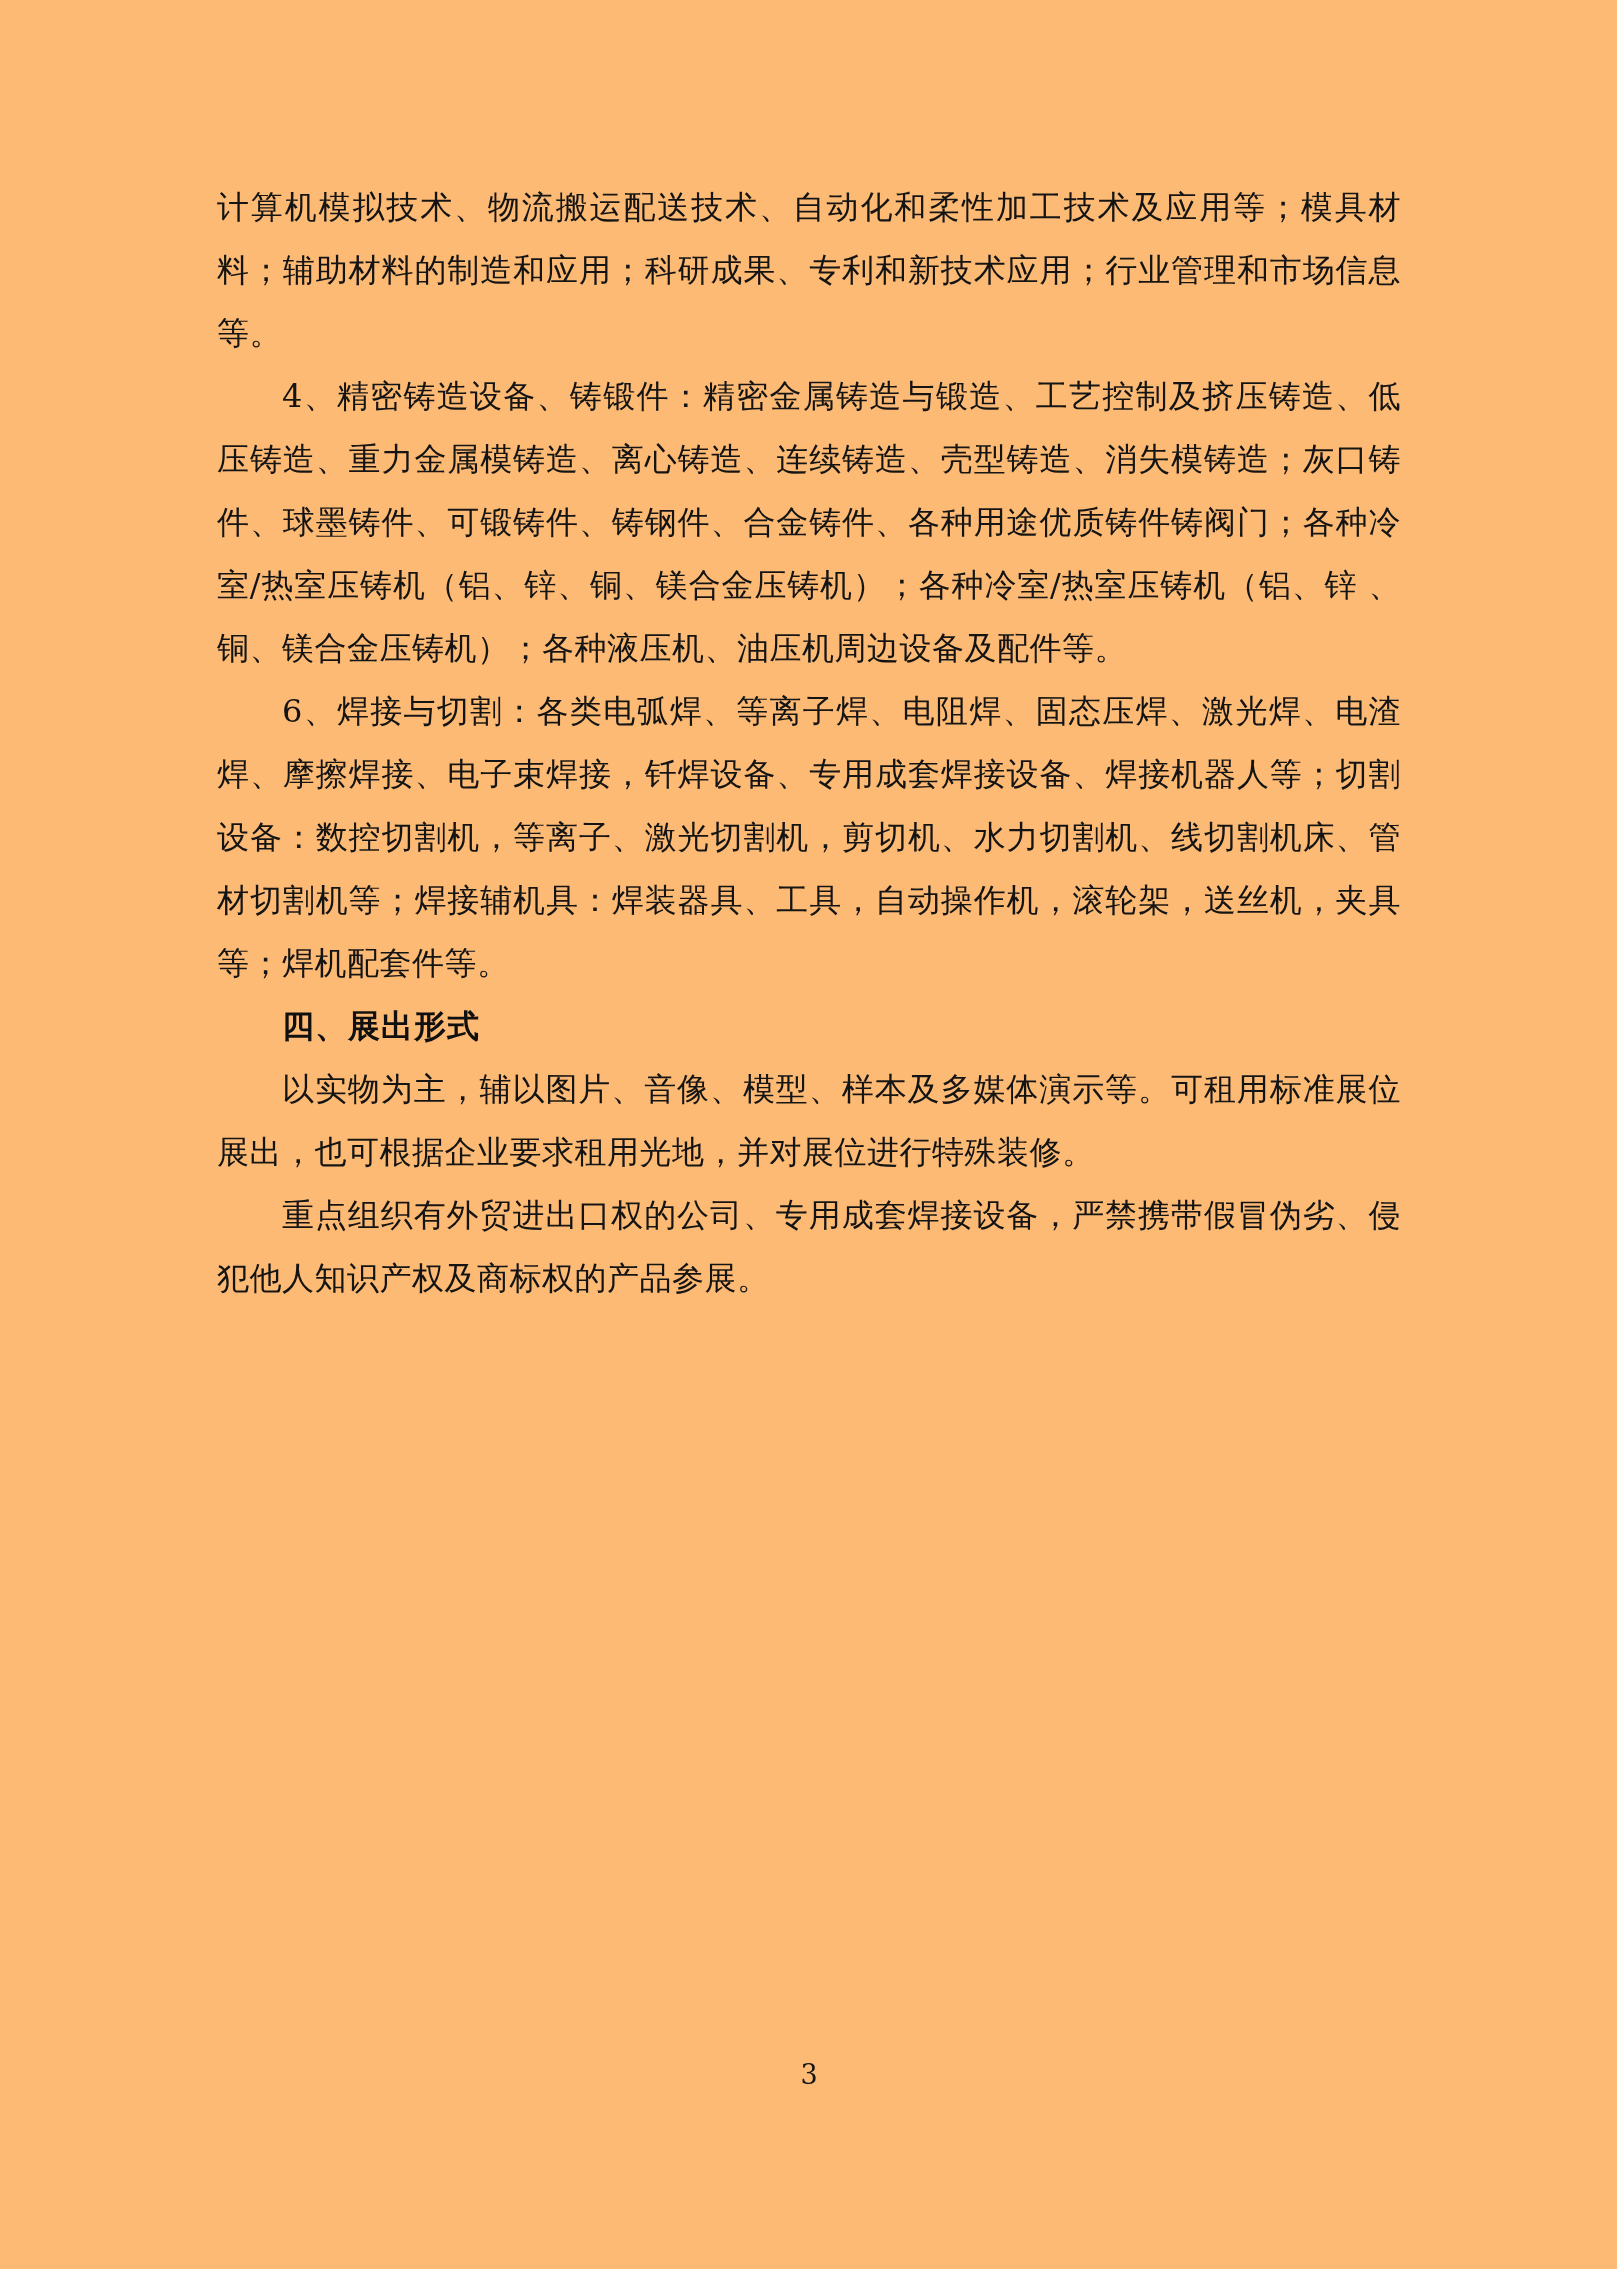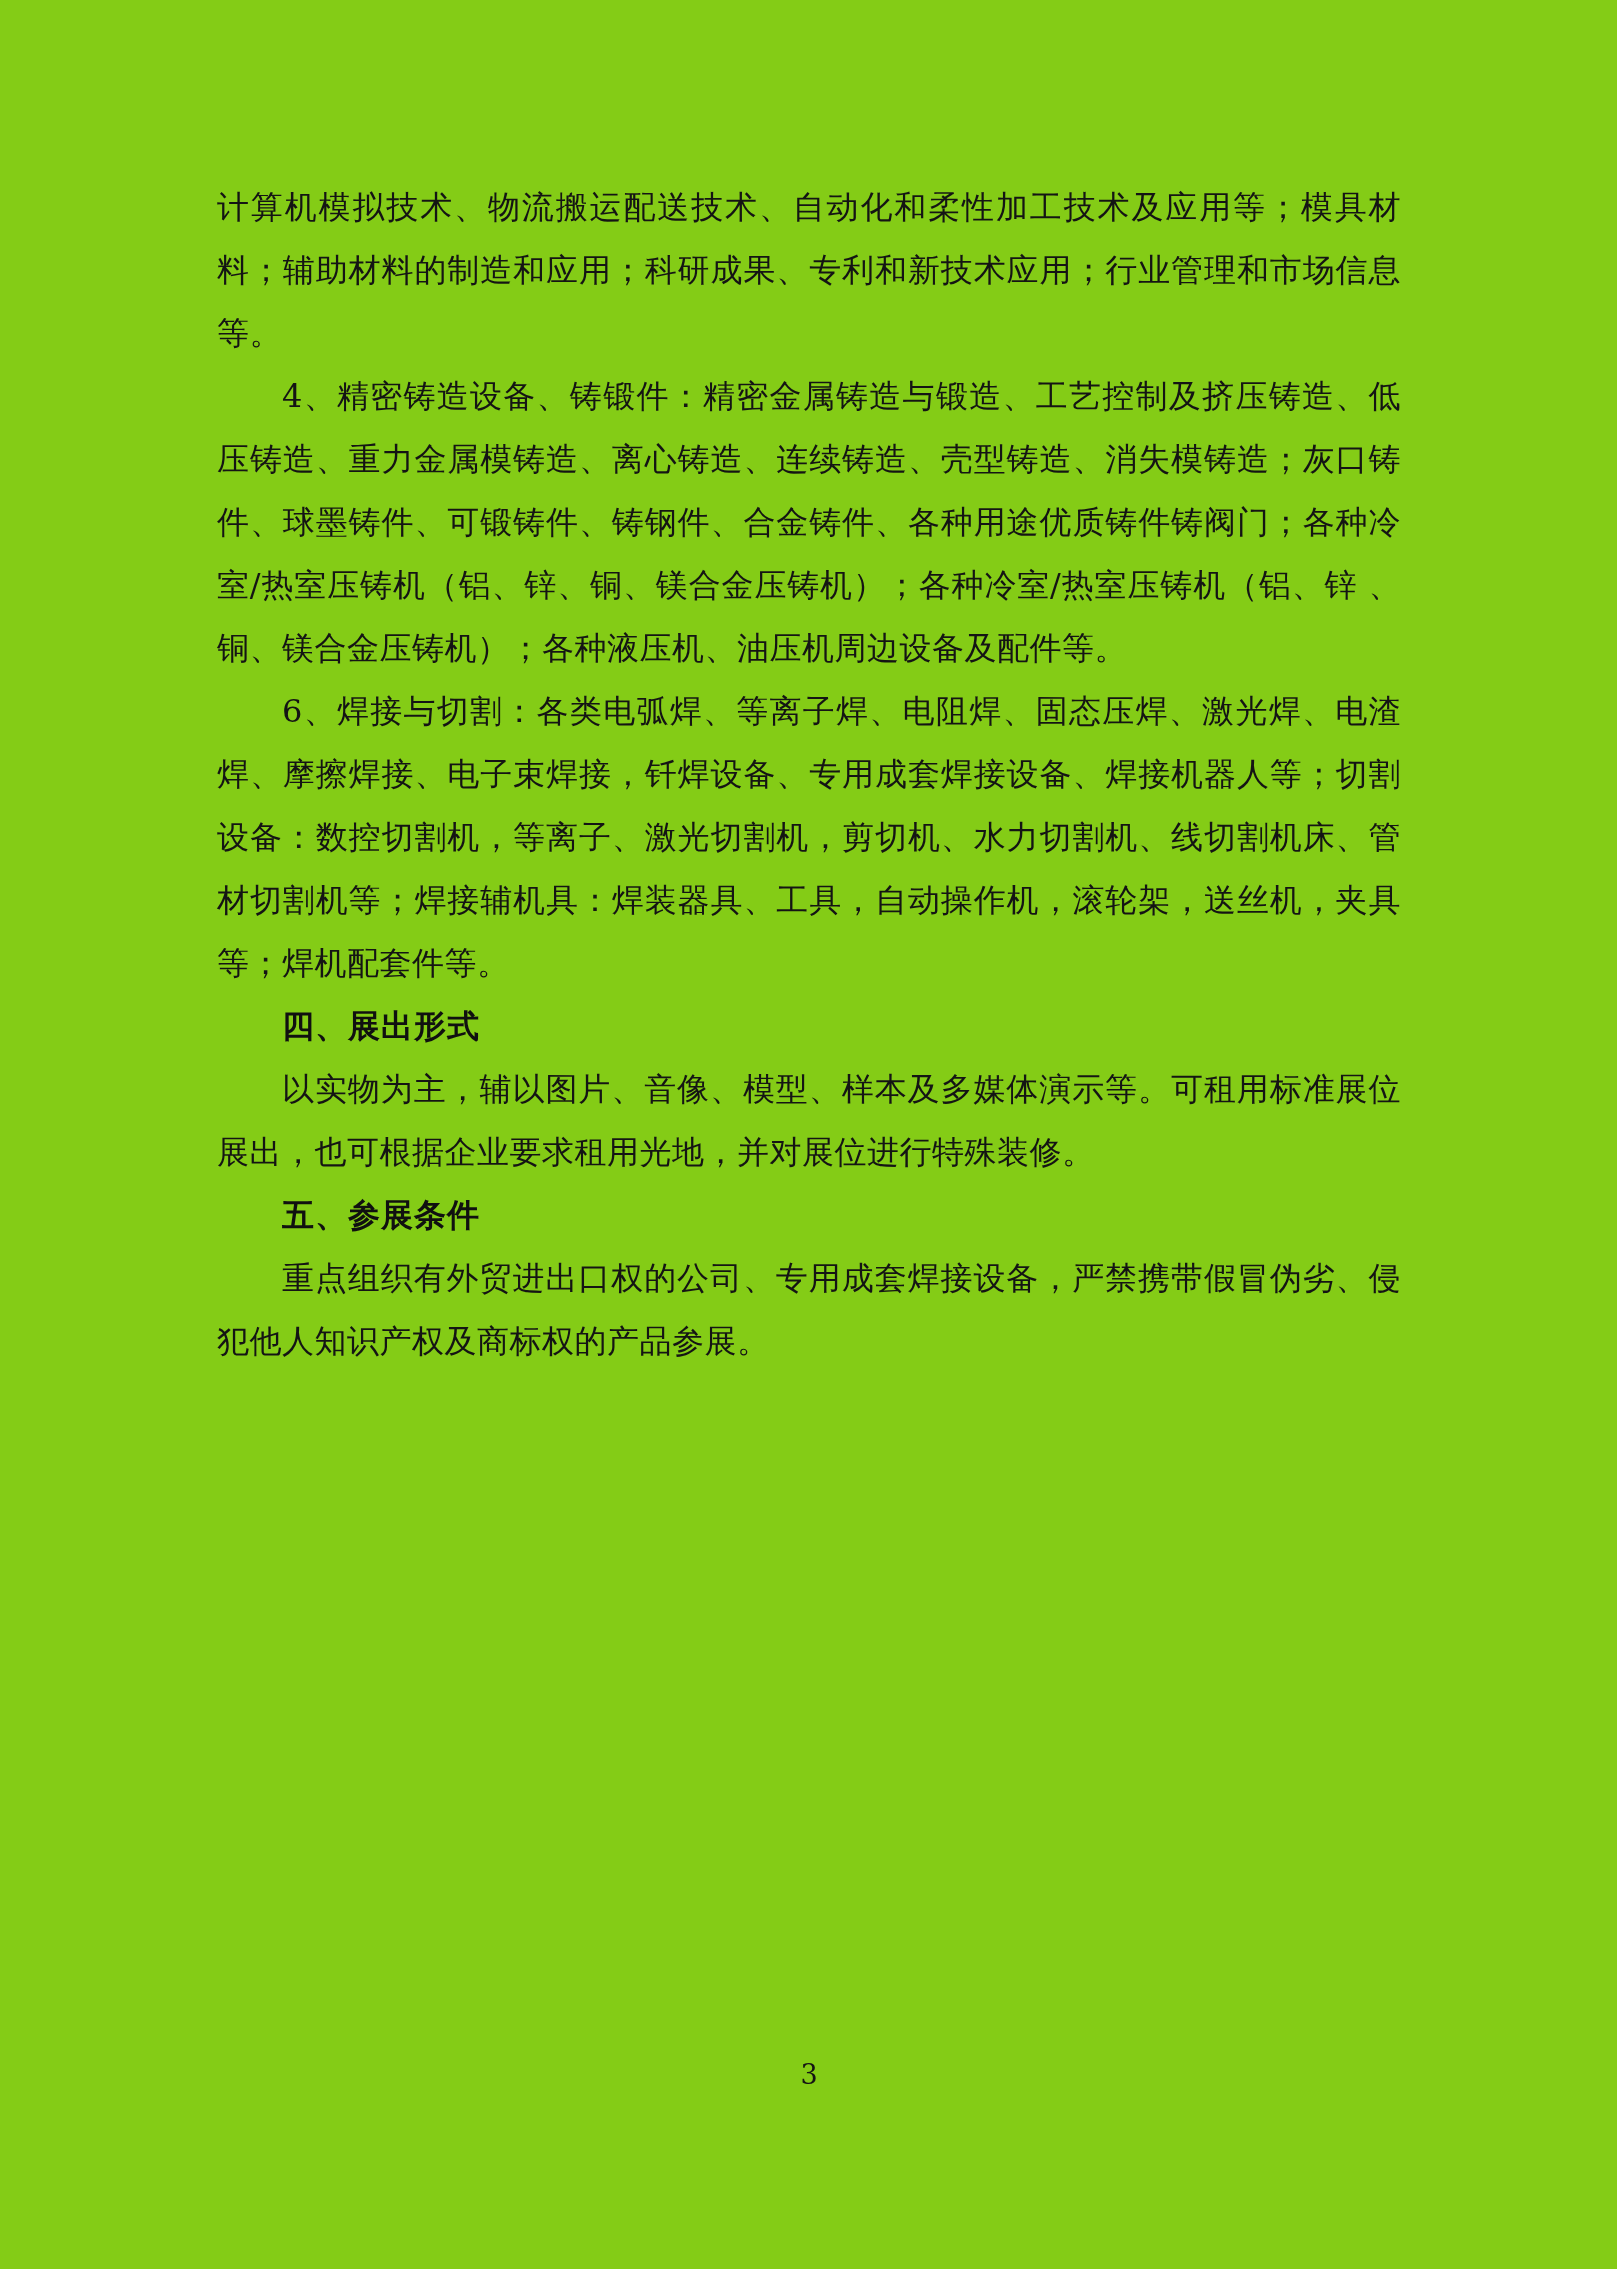--- a/index.html
+++ b/index.html
@@ -13,21 +13,21 @@
     font-family: "DejaVu Serif", "Liberation Serif", serif;
     color: #1a1a1a;
     position: relative;
     overflow: hidden;
   }
   .page {
     position: absolute;
     left: 0; top: 0;
     width: 1618px;
     height: 2269px;
-    background: #84cc16;
+    background: #fdba74;
   }
   .content {
     position: absolute;
     left: 217px;
     top: 176px;
     width: 1184px;
   }
   p.para {
     margin: 0 0 0 0;
     font-size: 32px;
@@ -74,21 +74,20 @@
 
     <p class="para indent">4、精密铸造设备、铸锻件：精密金属铸造与锻造、工艺控制及挤压铸造、低压铸造、重力金属模铸造、离心铸造、连续铸造、壳型铸造、消失模铸造；灰口铸件、球墨铸件、可锻铸件、铸钢件、合金铸件、各种用途优质铸件铸阀门；各种冷室/热室压铸机（铝、锌、铜、镁合金压铸机）；各种冷室/热室压铸机（铝、锌 、铜、镁合金压铸机）；各种液压机、油压机周边设备及配件等。</p>
 
     <p class="para indent">6、焊接与切割：各类电弧焊、等离子焊、电阻焊、固态压焊、激光焊、电渣焊、摩擦焊接、电子束焊接，钎焊设备、专用成套焊接设备、焊接机器人等；切割设备：数控切割机，等离子、激光切割机，剪切机、水力切割机、线切割机床、管材切割机等；焊接辅机具：焊装器具、工具，自动操作机，滚轮架，送丝机，夹具等；焊机配套件等。</p>
 
 
     <h2 class="heading">四、展出形式</h2>
 
     <p class="para indent">以实物为主，辅以图片、音像、模型、样本及多媒体演示等。可租用标准展位展出，也可根据企业要求租用光地，并对展位进行特殊装修。</p>
 
-    <h2 class="heading">五、参展条件</h2>
 
     <p class="para indent">重点组织有外贸进出口权的公司、专用成套焊接设备，严禁携带假冒伪劣、侵犯他人知识产权及商标权的产品参展。</p>
 
   </div>
 
   <div class="page-number">3</div>
 
 </div>
 
 

